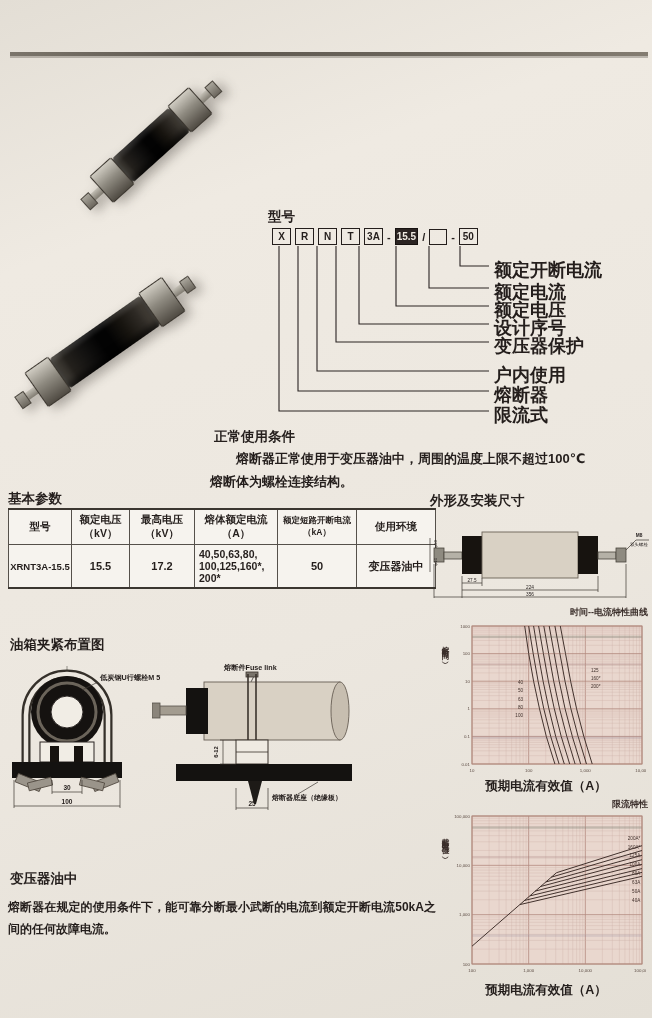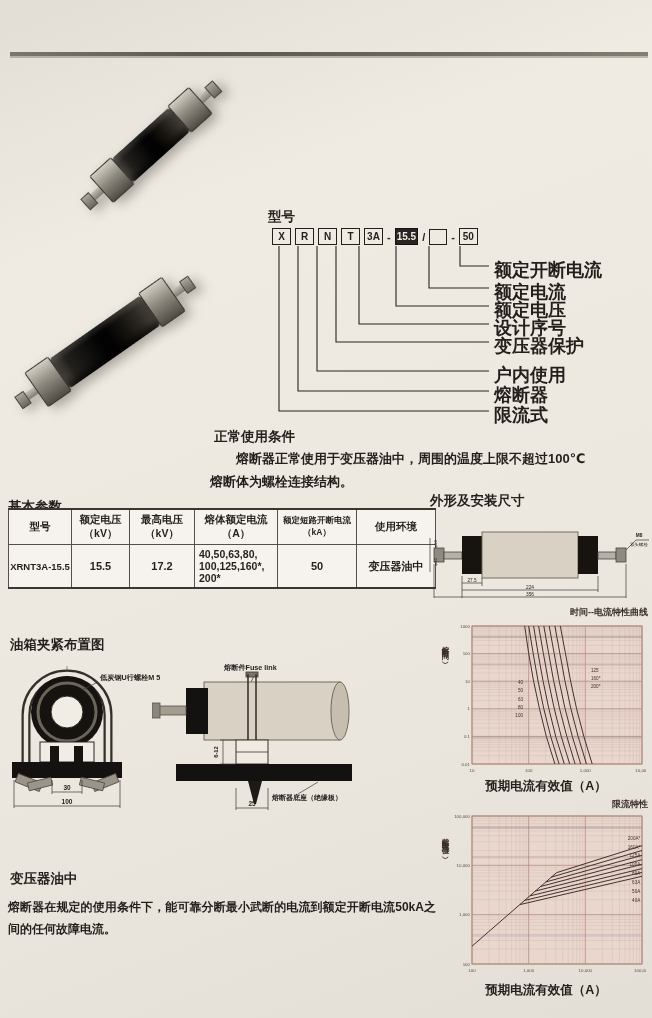--- a/index.html
+++ b/index.html
@@ -104,21 +104,21 @@
   <div class="abs mlabel" style="left:494px;top:316px;">设计序号</div>
   <div class="abs mlabel" style="left:494px;top:334px;">变压器保护</div>
   <div class="abs mlabel" style="left:494px;top:363px;">户内使用</div>
   <div class="abs mlabel" style="left:494px;top:383px;">熔断器</div>
   <div class="abs mlabel" style="left:494px;top:403px;">限流式</div>
 
   <div class="abs h2" style="left:214px;top:428px;">正常使用条件</div>
   <div class="abs" style="left:210px;top:450px;width:438px;font-size:13px;font-weight:bold;text-indent:2em;">熔断器正常使用于变压器油中，周围的温度上限不超过100℃</div>
   <div class="abs" style="left:210px;top:473px;width:438px;font-size:13px;font-weight:bold;">熔断体为螺栓连接结构。</div>
 
-  <div class="abs h2" style="left:8px;top:490px;margin-top:8px;">基本参数</div>
+  <div class="abs h2" style="left:8px;top:490px;">基本参数</div>
   <table class="abs ptable">
     <tbody>
         <tr>
       <th style="width:60px;">型号</th>
       <th style="width:55px;">额定电压
 （kV）</th>
       <th style="width:62px;">最高电压
 （kV）</th>
       <th style="width:80px;">熔体额定电流
 （A）</th>

